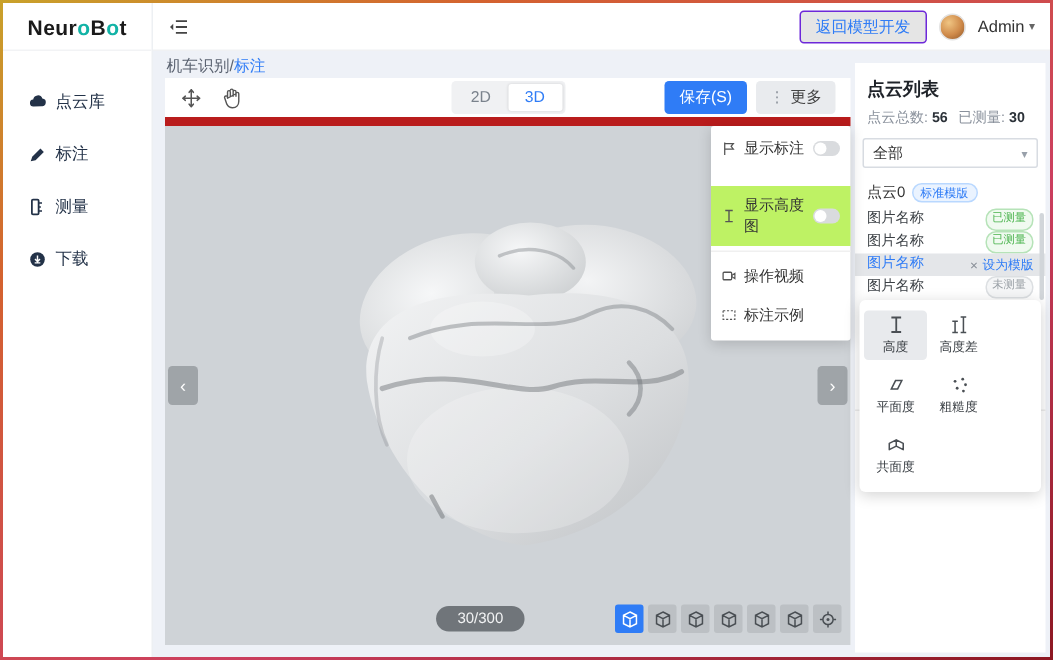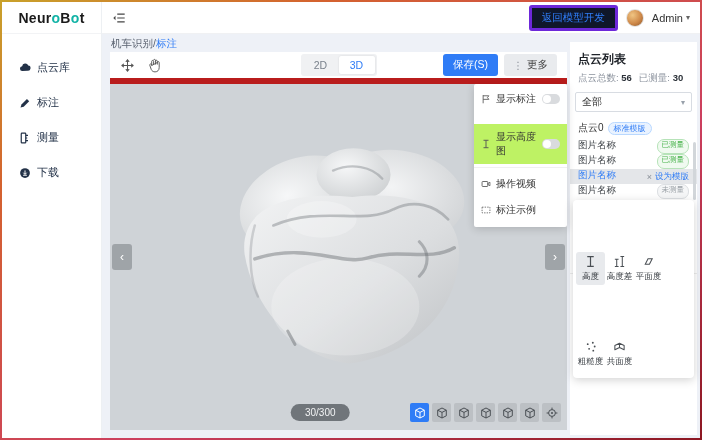--- a/index.html
+++ b/index.html
@@ -14,21 +14,21 @@
     font-weight:bold; font-size:14px; letter-spacing:.3px; color:#1a1a1a; }
   .logo .teal { color:#12b3a6; font-weight:800; }
   .side-nav { padding-top:16px; }
   .side-item { display:flex; align-items:center; gap:6px; padding:10px 0 10px 17px; font-size:11px; color:#233248; cursor:pointer; }
   .side-item svg { flex-shrink:0; }
 
   
   .main-col { flex:1; display:flex; flex-direction:column; min-width:0; }
   .topbar { height:32px; background:#fff; border-bottom:1px solid #f0f1f3; display:flex; align-items:center; padding:0 10px; flex-shrink:0; }
   .topbar-right { margin-left:auto; display:flex; align-items:center; gap:8px; }
-  .back-btn { border:3px solid #6d28d9; color:#2f7cf6; background:#0f172a; font-size:10.5px; padding:3px 10px; border-radius:3px; cursor:pointer; }
+  .back-btn { border:1px solid #6d28d9; color:#2f7cf6; background:#e5e5e5; font-size:10.5px; padding:3px 10px; border-radius:3px; cursor:pointer; }
   .avatar { width:18px; height:18px; border-radius:50%;
     background:radial-gradient(circle at 35% 32%, #f0c583 0%, #cf8a4a 55%, #8e5426 100%); border:1px solid #e3e3e3; }
   .admin { font-size:11px; color:#333; display:flex; align-items:center; gap:3px; cursor:pointer;text-align:center; }
   .caret { font-size:8px; color:#666; }
 
   .content { flex:1; display:flex; background:#eef1f7; min-height:0; }
   .left-col { flex:1; display:flex; flex-direction:column; min-width:0; }
   .breadcrumb { height:15px; padding:3px 0 0 9px; font-size:10.5px; color:#5a6270; }
   .breadcrumb .cur { color:#2f7cf6; }
 
@@ -82,21 +82,21 @@
   .badge { font-size:7.5px; border-radius:7px; padding:0 4px; line-height:10px; }
   .badge.green { color:#49b34c; background:#f0faf0; border:1px solid #b6e3b8; }
   .badge.gray { color:#9aa0a6; background:#f5f6f7; border:1px solid #dcdfe2; }
   .row-actions { display:flex; align-items:center; gap:3px; }
   .close-x { color:#8a9099; font-size:9px; cursor:pointer; }
   .set-tpl { color:#2f7cf6; font-size:8.5px; cursor:pointer; }
   .list-scroll { position:absolute; right:1px; top:100px; width:3px; height:58px; background:#d2d6da; border-radius:2px; }
 
   .tools-pop { position:absolute; left:3px; top:158px; width:121px; background:#fff; border-radius:4px;
     box-shadow:0 2px 10px rgba(0,0,0,.18); padding:7px 3px 8px; z-index:7; display:flex; flex-wrap:wrap; row-gap:7px; }
-  .tool { width:29px; display:flex; flex-direction:column; align-items:center; gap:3px; font-size:8.5px; color:#3a3f44; padding:3px 0 2px; border-radius:3px; cursor:pointer;margin-top:45px; }
+  .tool { width:42px; display:flex; flex-direction:column; align-items:center; gap:3px; font-size:8.5px; color:#3a3f44; padding:3px 0 2px; border-radius:3px; cursor:pointer; }
   .tool.active { background:#e8eaed; }
   .tool svg { color:#4a4f54; }
 
   .spacer { height:74px; }
   .measure-head { border-top:1px solid #ececec; display:flex; align-items:center; justify-content:space-between; padding:5px 8px; }
   .measure-title { font-weight:bold; font-size:11px; color:#1f2329; }
   .add-btn { width:16px; height:14px; background:#f2f3f5; border:none; border-radius:2px; color:#6a7179; font-size:11px; line-height:12px; cursor:pointer; }
   .empty-wrap { flex:1; display:flex; flex-direction:column; align-items:center; justify-content:flex-end; padding-bottom:8px; }
   .empty-text { font-size:9.5px; color:#c3c8ce; margin-top:3px; }
 </style>

